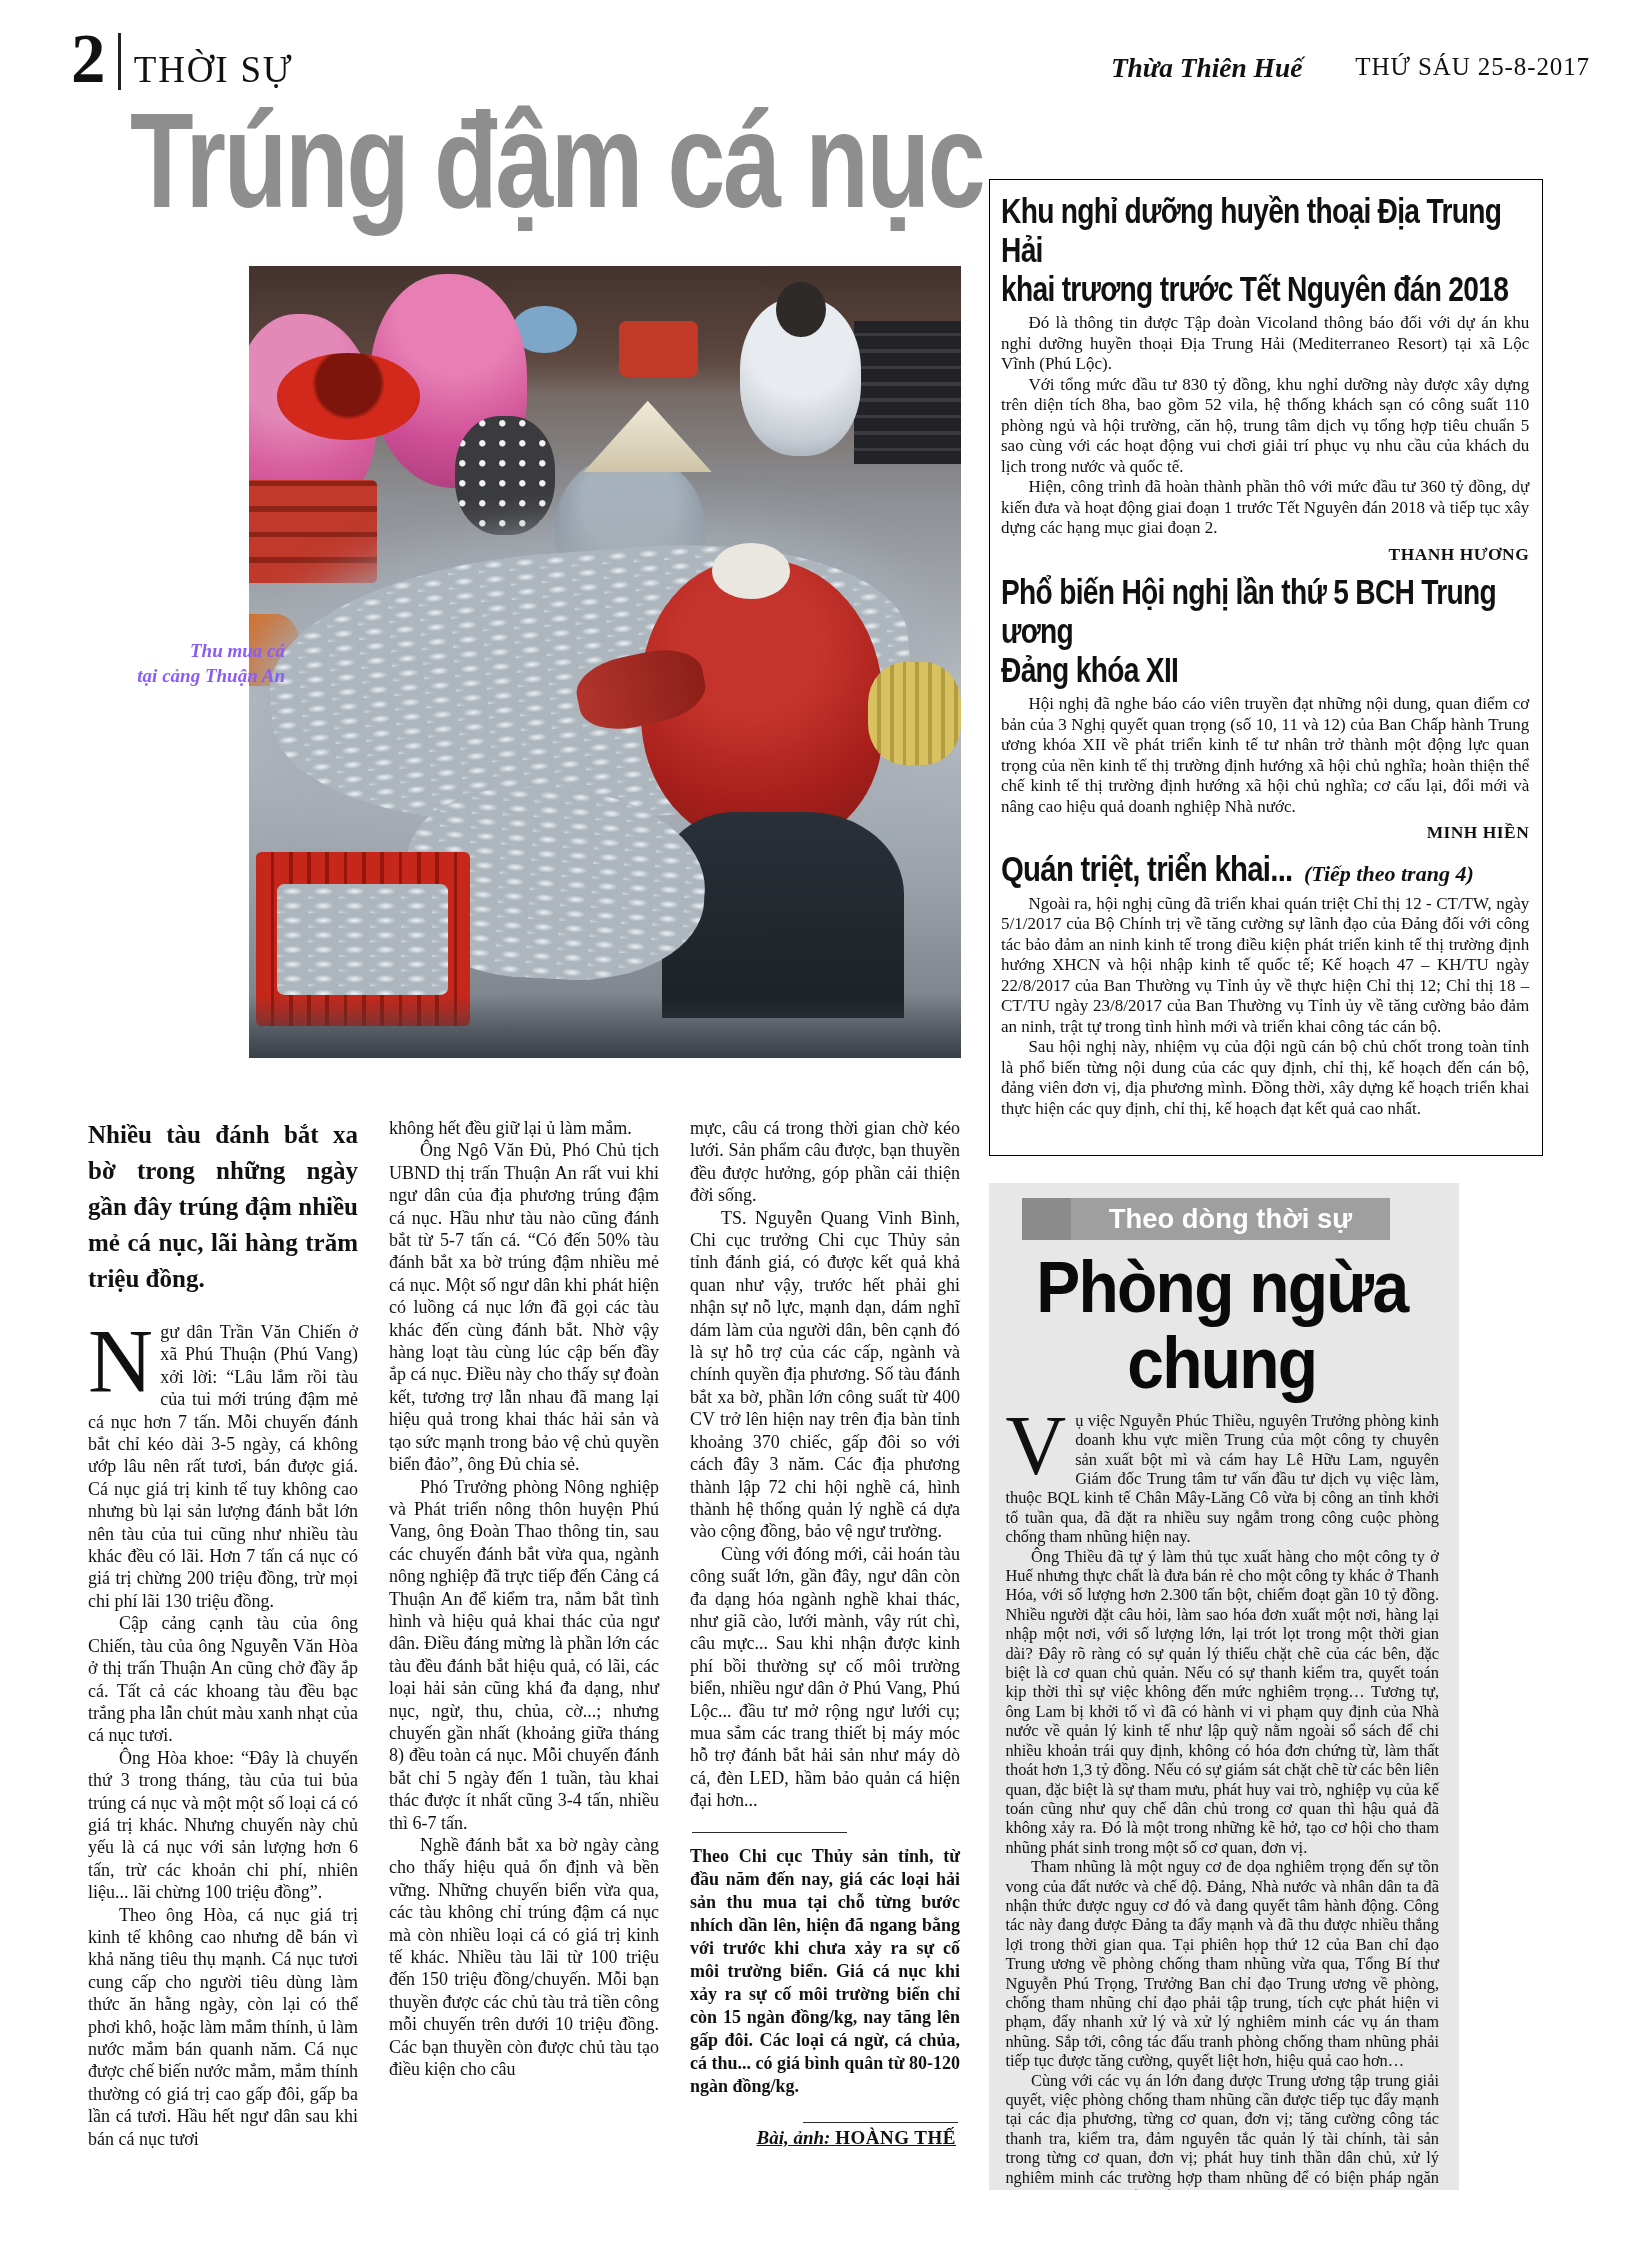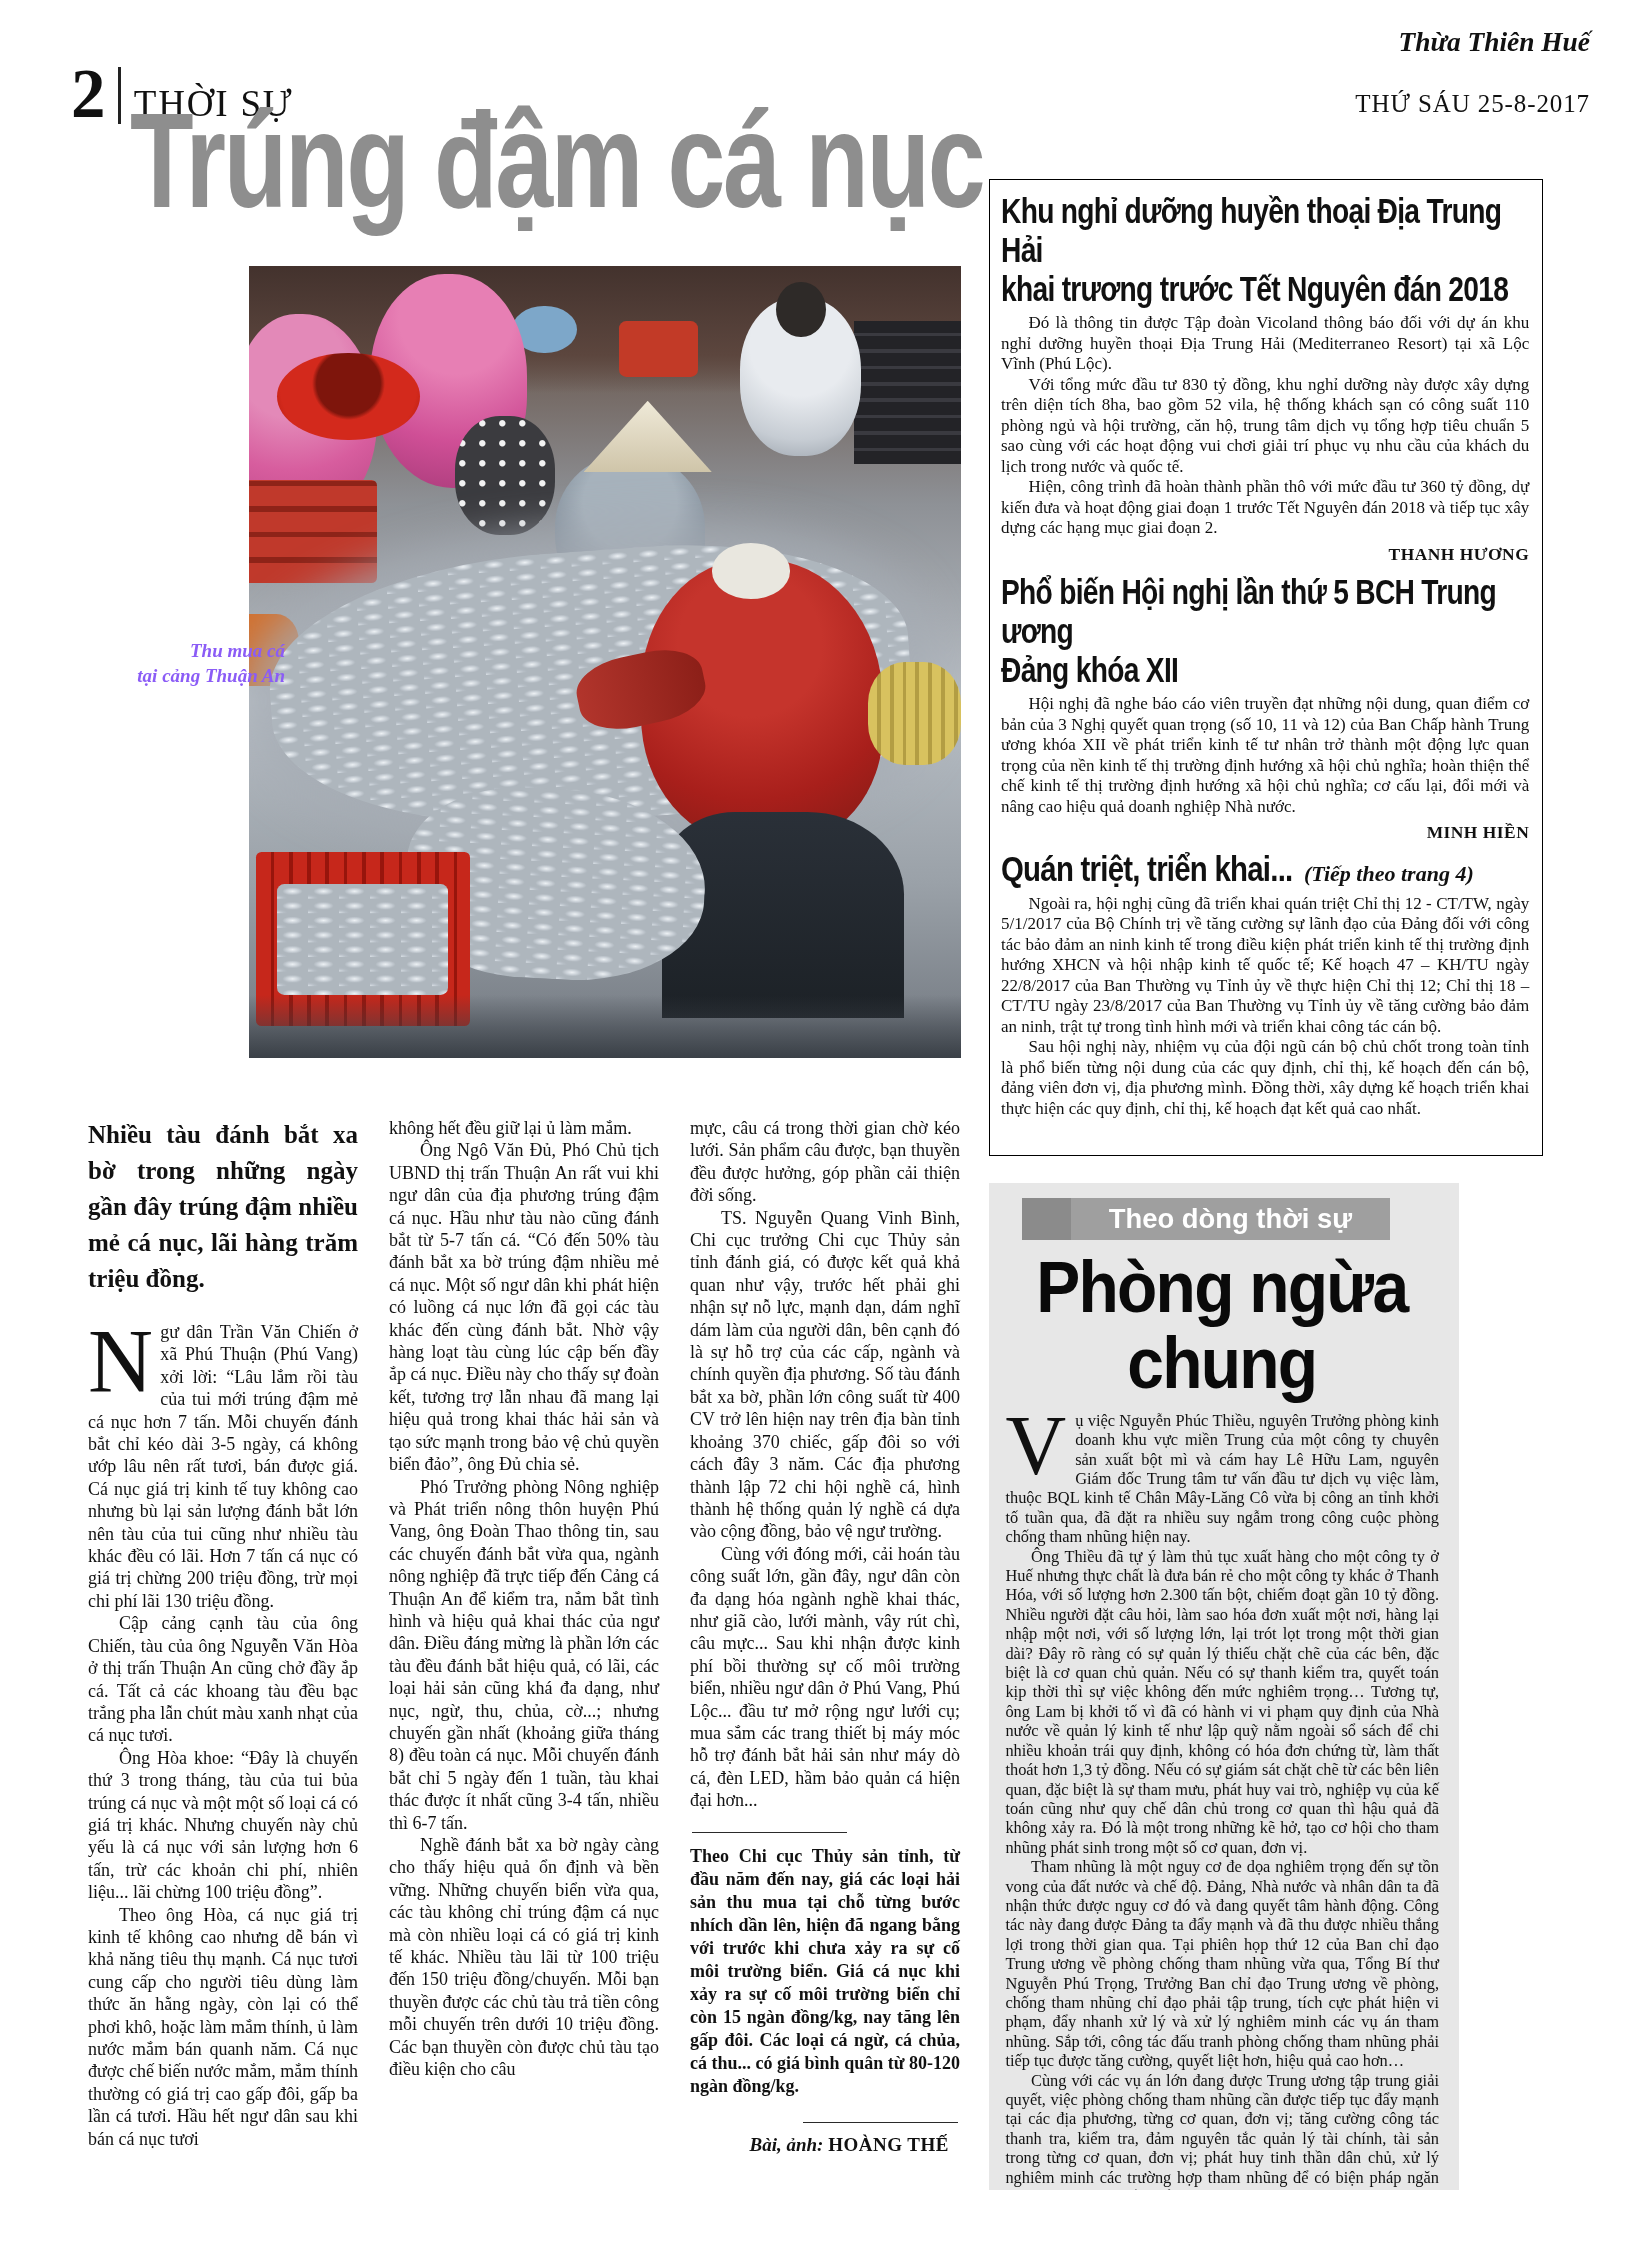--- a/index.html
+++ b/index.html
@@ -7,21 +7,21 @@
        font-family:"Liberation Serif",serif;color:#111;}
   .page{position:absolute;inset:0;overflow:hidden;background:#fff;}
 
   
   .hdr{position:absolute;left:71px;top:27.4px;width:1519px;display:flex;
        justify-content:space-between;align-items:flex-end;}
   .hdr-left{display:flex;align-items:flex-end;gap:12.8px;}
   .pagenum{font:bold 69px/64px "Liberation Serif",serif;}
   .vbar{width:2.7px;height:57px;background:#222;margin-bottom:1.8px;}
   .section{font:400 37px/40px "Liberation Serif",serif;letter-spacing:1.8px;margin-bottom:1.8px;}
-  .hdr-right{display:flex;align-items:flex-end;gap:32px;padding-bottom:7.3px;flex-direction:column;}
+  .hdr-right{display:flex;align-items:flex-start;gap:53px;padding-bottom:7.3px;}
   .paper{font:bold italic 27.4px "Liberation Serif",serif;}
   .date{font:400 25px "Liberation Serif",serif;letter-spacing:0.9px;}
 
   
   .lead-headline{position:absolute;left:130px;top:88px;margin:0;white-space:nowrap;
        font:bold 121px/128px "Liberation Sans",sans-serif;color:#8e8e8e;
        letter-spacing:-2.7px;transform:scale(.86,1.12);transform-origin:left top;}
 
   
   .photo{position:absolute;left:249px;top:266px;width:712px;height:792px;margin:0;
@@ -81,21 +81,21 @@
   
   .columns{position:absolute;left:88px;top:1117px;width:874px;display:flex;gap:31px;}
   .col{width:270px;}
   .standfirst{margin:0 0 24px 0;font:bold 25px/36px "Liberation Serif",serif;text-align:justify;}
   .col p.body{margin:0;font:400 18px/22.4px "Liberation Serif",serif;text-align:justify;}
   .col p.indent{text-indent:31px;}
   .dropN{float:left;font:400 90px/73px "Liberation Serif",serif;padding:3.7px 7.3px 0 0;}
   .note-rule{width:155px;border-top:1.8px solid #2a2a2a;margin:20px 0 12.8px 1.8px;}
   .note{margin:0;font:bold 18px/23px "Liberation Serif",serif;text-align:justify;}
   .byline-rule{width:155px;border-top:1.8px solid #2a2a2a;margin:24px 1.8px 3.7px auto;}
-  .byline{margin:11px;text-align:right;font-size:19px;}
+  .byline{margin:4px;text-align:right;font-size:19px;text-decoration:underline;}
   .byline .lbl{font:bold italic 19px "Liberation Serif",serif;}
   .byline .nm{font:bold 19px "Liberation Serif",serif;letter-spacing:0.5px;}
 
   
   .newsbox{position:absolute;left:989px;top:179px;width:554px;height:977px;
       border:1.8px solid #000;box-sizing:border-box;padding:7.3px 12.8px 0 11px;overflow:hidden;}
   .boxhead{margin:3.7px 0 5.5px 0;}
   .boxhead span{display:block;font:bold 35px/39px "Liberation Sans",sans-serif;
       letter-spacing:-0.9px;width:124%;transform:scaleX(.806);transform-origin:left top;}
   .newsbox p.bp{margin:0;font:400 17px/20.5px "Liberation Serif",serif;

